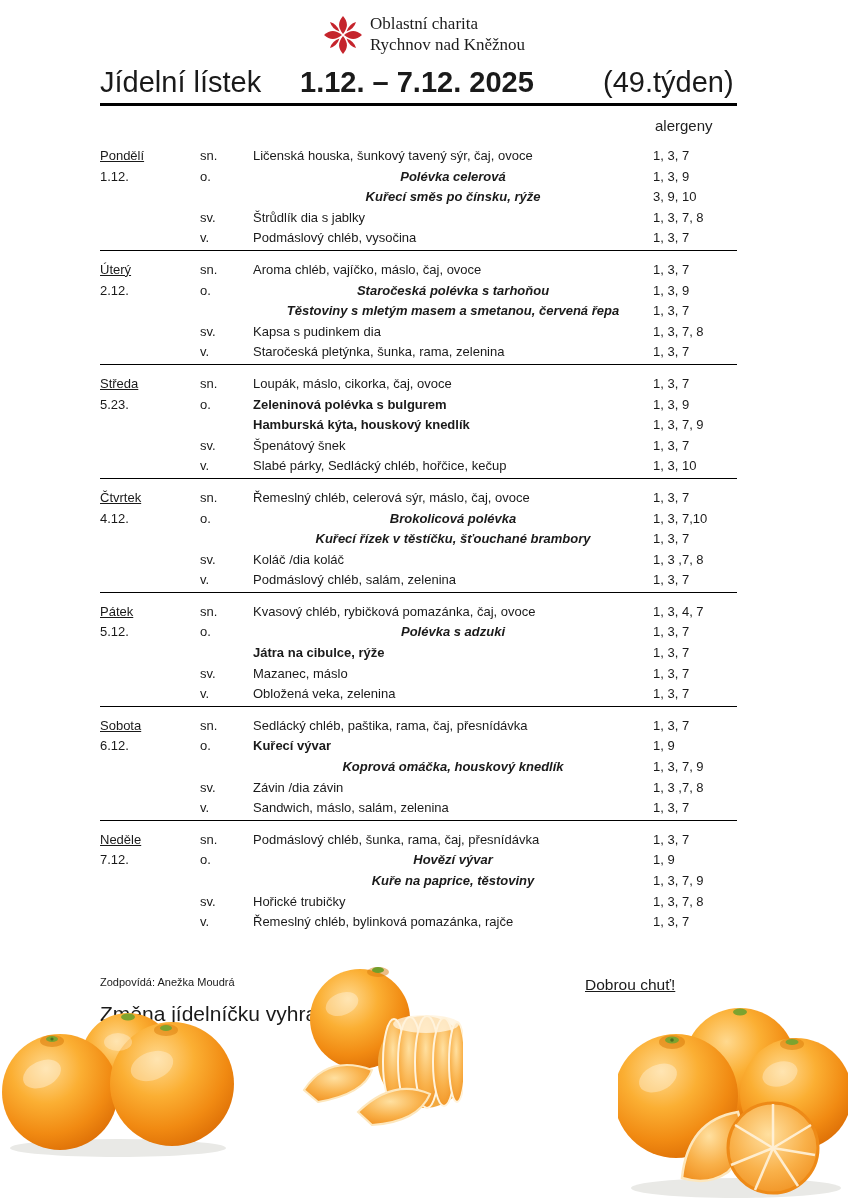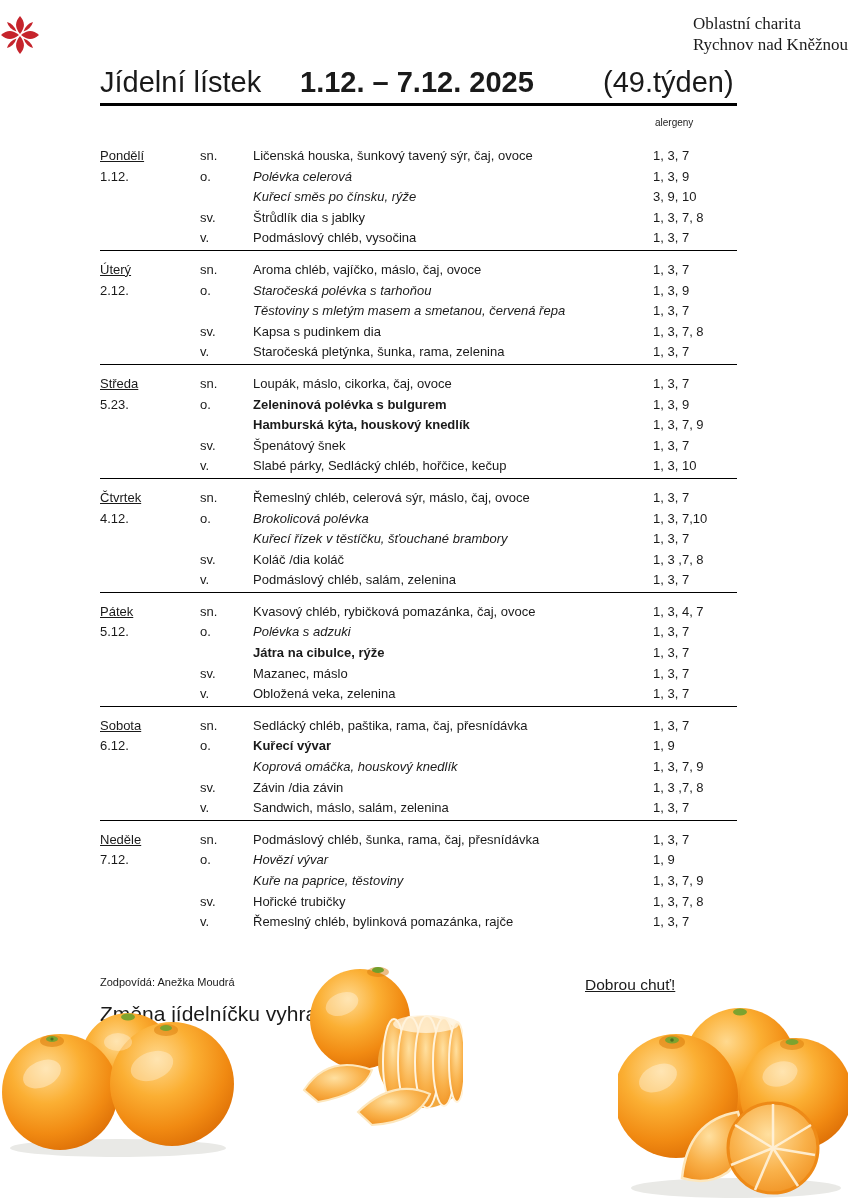--- a/index.html
+++ b/index.html
@@ -1,40 +1,40 @@
 <!DOCTYPE html>
 <html lang="cs"><head>
 <meta charset="utf-8">
 <style>
   html,body{margin:0;padding:0;background:#fff;}
   .page{
     position:relative;width:848px;height:1200px;background:#fff;overflow:hidden;
     font-family:"Liberation Sans","DejaVu Sans",sans-serif;color:#1a1a1a;
   }
   
-  .brand{position:absolute;top:14px;left:0;right:0;display:flex;justify-content:space-between;align-items:center;gap:7px;}
+  .brand{position:absolute;top:14px;left:0;right:0;display:flex;justify-content:center;align-items:center;gap:7px;}
   .brand .org{font-family:"Liberation Serif","DejaVu Serif",serif;font-size:17px;line-height:1.22;color:#1c1c1c;}
   
   .title-row{position:absolute;left:100px;top:66px;width:637px;height:37px;border-bottom:3px solid #000;font-size:29px;}
   .title-row span{position:absolute;top:0;white-space:nowrap;}
   .t-label{left:0;}
   .t-date{left:200px;font-weight:bold;}
   .t-week{left:503px;}
-  .alergeny{position:absolute;left:655px;top:117px;font-size:10px;color:#222;}
+  .alergeny{position:absolute;left:655px;top:117px;font-size:15px;color:#222;}
   
   #menu{position:absolute;left:100px;top:146px;width:637px;}
   .day{margin-bottom:9px;padding-bottom:1px;border-bottom:1.6px solid #000;}
   .day.no-sep{border-bottom:none;}
   .row{display:flex;height:20.6px;font-size:13px;line-height:20.6px;}
   .c-day{width:100px;flex:none;}
   .c-day.day-name{text-decoration:underline;}
   .c-code{width:53px;flex:none;}
   .c-food{flex:1;white-space:nowrap;overflow:hidden;}
   .c-food.bold{font-weight:bold;}
-  .c-food.bold-italic{font-weight:normal;font-style:italic;}
+  .c-food.bold-italic{font-weight:bold;font-style:italic;text-align:center;}
   .c-allerg{width:84px;flex:none;}
   
   .foot-resp{position:absolute;left:100px;top:976px;font-size:11px;}
   .foot-note{position:absolute;left:100px;top:1002px;font-size:21px;}
   .foot-wish{position:absolute;left:585px;top:976px;font-size:15.5px;text-decoration:underline;}
   
   .img-left{position:absolute;left:0px;top:1008px;}
   .img-center{position:absolute;left:298px;top:962px;}
   .img-right{position:absolute;left:618px;top:1000px;}
 </style>

